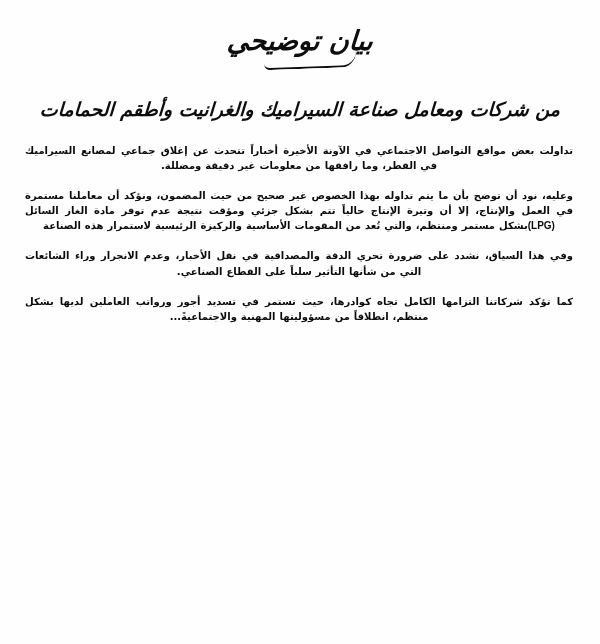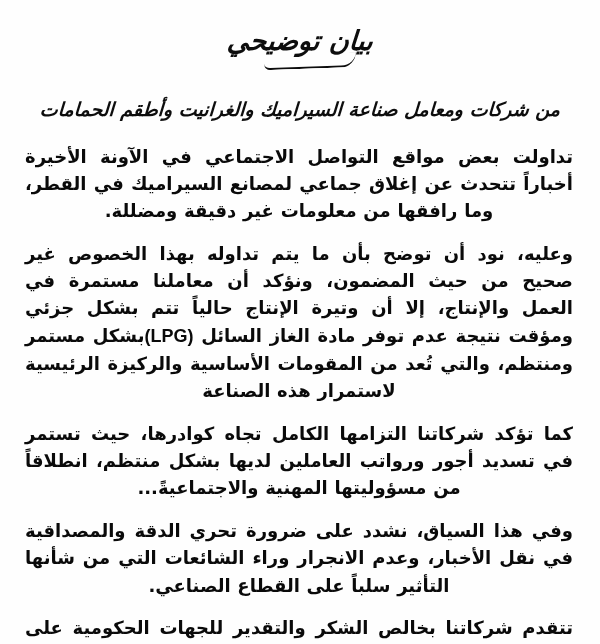--- a/index.html
+++ b/index.html
@@ -73,21 +73,21 @@
   
   .body-copy {
     margin: 0;
     padding: 22px 27px 0 25px;
     direction: rtl;
   }
 
   .para {
     margin: 0 0 15px 0;
     font-family: "DejaVu Sans", "Liberation Sans", sans-serif;
-    font-size: 18px;
+    font-size: 10px;
     font-weight: 700;
     line-height: 1.52;
     color: #0a0a0a;
     text-align: justify;
     text-align-last: center;
     direction: rtl;
     word-spacing: 0.5px;
   }
 
   .para:last-child {
@@ -116,25 +116,22 @@
 
     <p class="para">
       <span>تداولت بعض مواقع التواصل الاجتماعي في الآونة الأخيرة أخباراً تتحدث عن إغلاق جماعي لمصانع السيراميك في القطر، وما رافقها من معلومات غير دقيقة ومضللة.</span>
     </p>
 
     <p class="para">
       <span>وعليه، نود أن توضح بأن ما يتم تداوله بهذا الخصوص غير صحيح من حيث المضمون، ونؤكد أن معاملنا مستمرة في العمل والإنتاج، إلا أن وتيرة الإنتاج حالياً تتم بشكل جزئي ومؤقت نتيجة عدم توفر مادة الغاز السائل </span><span class="latin">(LPG)</span><span>بشكل مستمر ومنتظم، والتي تُعد من المقومات الأساسية والركيزة الرئيسية لاستمرار هذه الصناعة</span>
     </p>
 
     <p class="para">
-      <span>كما تؤكد شركاتنا التزامها الكامل تجاه كوادرها، حيث تستمر في تسديد أجور ورواتب العاملين لديها بشكل منتظم، انطلاقاً من مسؤوليتها المهنية والاجتماعيةً...</span>
-    </p>
-
-    <p class="para">
       <span>وفي هذا السياق، نشدد على ضرورة تحري الدقة والمصداقية في نقل الأخبار، وعدم الانجرار وراء الشائعات التي من شأنها التأثير سلباً على القطاع الصناعي.</span>
     </p>
 
     <p class="para">
-      <span>تتقدم شركاتنا بخالص الشكر والتقدير للجهات الحكومية على جهودها المبذولة لتشغيل المصانع بكامل طاقتها الإنتاجية، ودعمها المستمر للحفاظ على دور القطاع الصناعي في تعزيز الاقتصاد الوطني.</span>
+      <span>كما تؤكد شركاتنا التزامها الكامل تجاه كوادرها، حيث تستمر في تسديد أجور ورواتب العاملين لديها بشكل منتظم، انطلاقاً من مسؤوليتها المهنية والاجتماعيةً...</span>
     </p>
+
 
   </div>
 </div>
 
 </body></html>

